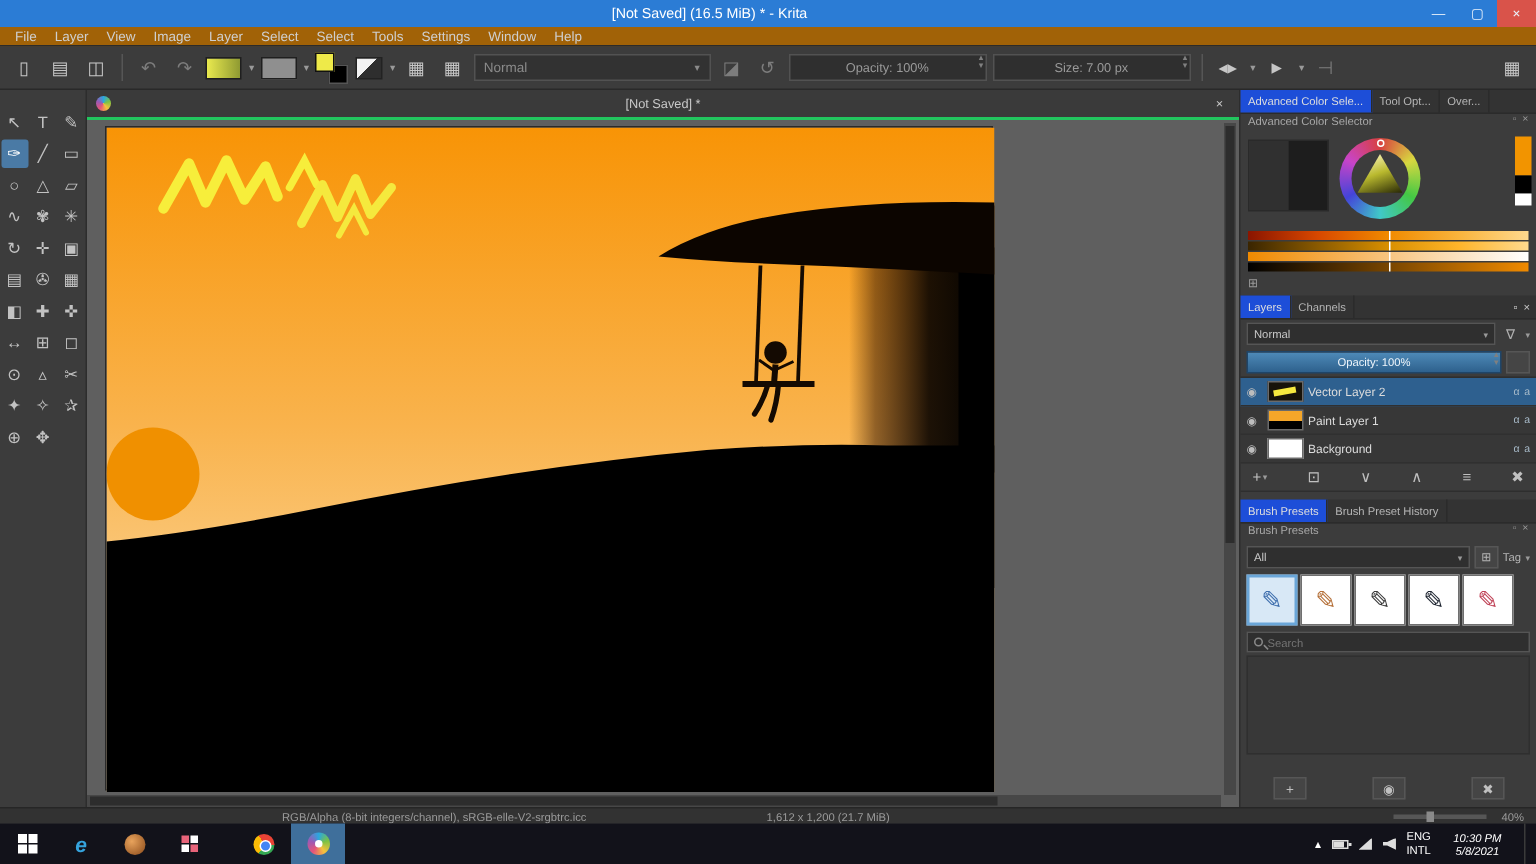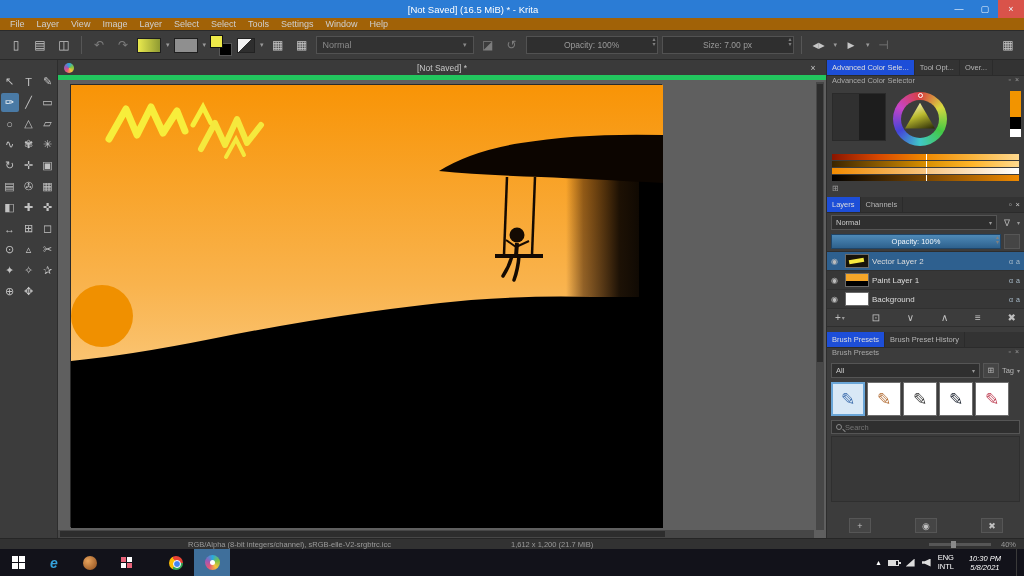--- a/index.html
+++ b/index.html
@@ -53,21 +53,21 @@
              border-right:1px solid #2d2d2d; }
   .tools-grid { display:grid; grid-template-columns:repeat(3,18px); justify-content:center;
                 gap:2px 1px; padding-top:12px; }
   .tool { height:19px; display:flex; align-items:center; justify-content:center; font-size:11px;
           color:#c2c2c2; border-radius:2px; }
   .tool.selected { background:#4a7aa5; color:#fff; }
 
   
   .canvas-area { position:absolute; left:58px; top:60px; width:768px; height:478px; background:#5f5f5f; }
   .doc-bar { position:absolute; left:0; top:0; width:768px; height:20px; background:#3a3a3a;
-             border-bottom:5px solid #22c55e; display:flex; align-items:center; padding:0 6px;
+             border-bottom:2px solid #22c55e; display:flex; align-items:center; padding:0 6px;
              font-size:8.5px; color:#c9c9c9; }
   .doc-icon { width:10px; height:10px; border-radius:50%;
               background:conic-gradient(#29a8e0,#7cc243,#f5c23c,#e5557a,#9b59b6,#29a8e0); margin-right:4px; }
   .doc-title { flex:1; text-align:center; }
   .doc-close { width:14px; text-align:center; }
   .canvas { position:absolute; left:12px; top:24px; width:592px; height:443px;
             border:1px solid #2a2a2a; }
   .canvas svg { display:block; }
   .vscroll { position:absolute; right:2px; top:22px; width:8px; height:448px; background:#474747; }
   .vthumb  { margin:2px 1px; height:62%; background:#2d2d2d; }

